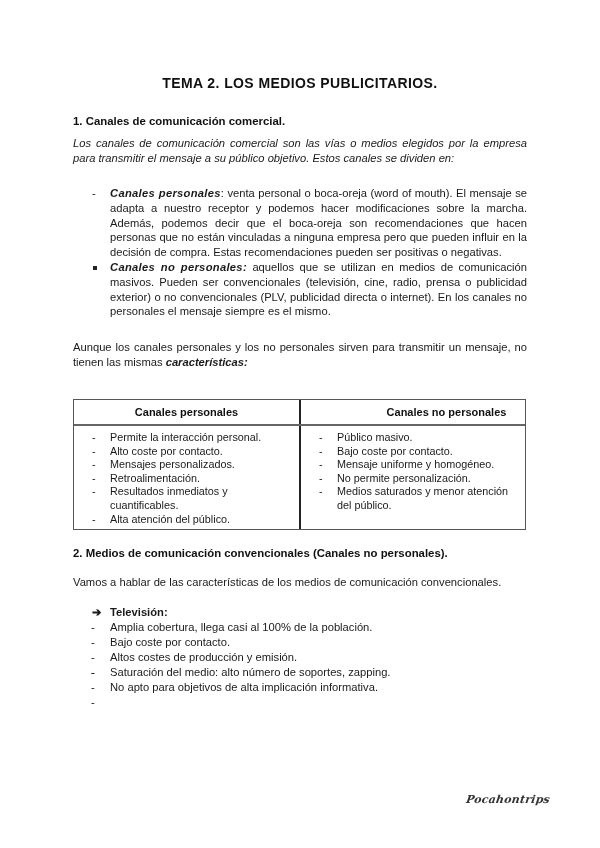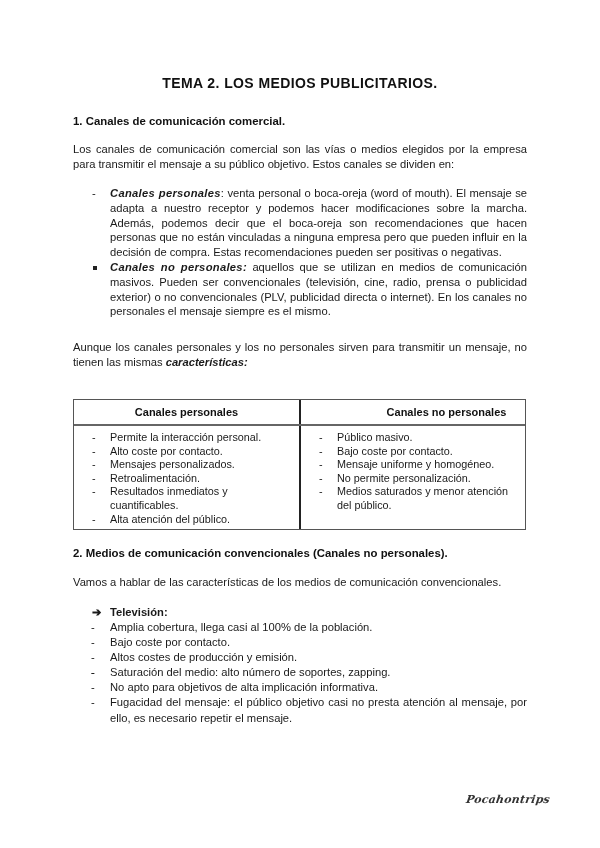--- a/index.html
+++ b/index.html
@@ -53,21 +53,21 @@
     font-size: 11px; color: #333; letter-spacing: 0.2px; transform: skewX(-8deg);
   }
 </style>
 </head>
 <body>
 
 <div class="abs title">TEMA 2. LOS MEDIOS PUBLICITARIOS.</div>
 
 <div class="abs h1" style="top:114px;text-align:center;">1. Canales de comunicación comercial.</div>
 
-<div class="abs para" style="top:142px;">Los canales de comunicación comercial son las vías o  medios elegidos por la empresa para transmitir el mensaje a su público objetivo. Estos canales se dividen en:</div>
+<div class="abs para" style="top:136px;font-style:italic;">Los canales de comunicación comercial son las vías o  medios elegidos por la empresa para transmitir el mensaje a su público objetivo. Estos canales se dividen en:</div>
 
 <ul class="abs bullets" style="top:186px;">
   <li>
     <span class="marker">-</span>
     <span class="bi">Canales personales</span><span>: venta personal o boca-oreja (word of mouth). El mensaje se adapta a nuestro receptor y podemos hacer modificaciones sobre la marcha. Además, podemos decir que el boca-oreja son recomendaciones que hacen personas que no están vinculadas a ninguna empresa pero que pueden influir en la decisión de compra. Estas recomendaciones pueden ser positivas o negativas.</span>
   </li>
   <li>
     <span class="marker square"></span>
     <span class="bi">Canales no personales:</span><span> aquellos que se utilizan en medios de comunicación masivos. Pueden ser </span><span class="u">convencionales</span><span> (televisión, cine, radio, prensa o publicidad exterior) o </span><span class="u">no convencionales</span><span> (PLV, publicidad directa o internet). En los canales no personales el mensaje siempre es el mismo.</span>
   </li>
@@ -107,16 +107,16 @@
   <span class="arrow">➔</span><span>Televisión:</span>
 </div>
 
 <ul class="abs tv-list">
   <li><span class="marker">-</span><span>Amplia cobertura, llega casi al 100% de la población.</span></li>
   <li><span class="marker">-</span><span>Bajo coste por contacto.</span></li>
   <li><span class="marker">-</span><span>Altos costes de producción y emisión.</span></li>
   <li><span class="marker">-</span></li>
   <li><span class="marker">-</span><span>Saturación del medio: alto número de soportes, zapping.</span></li>
   <li><span class="marker">-</span><span>No apto para objetivos de alta implicación informativa.</span></li>
-  <li><span class="marker">-</span><span>Fugacidad del mensaje: el público objetivo casi no presta atención al mensaje, por ello, es necesario repetir el mensaje.</span></li>
+  <li><span class="marker">-</span></li>
 </ul>
 
 <div class="abs signature">Pocahontrips</div>
 
 </body></html>

